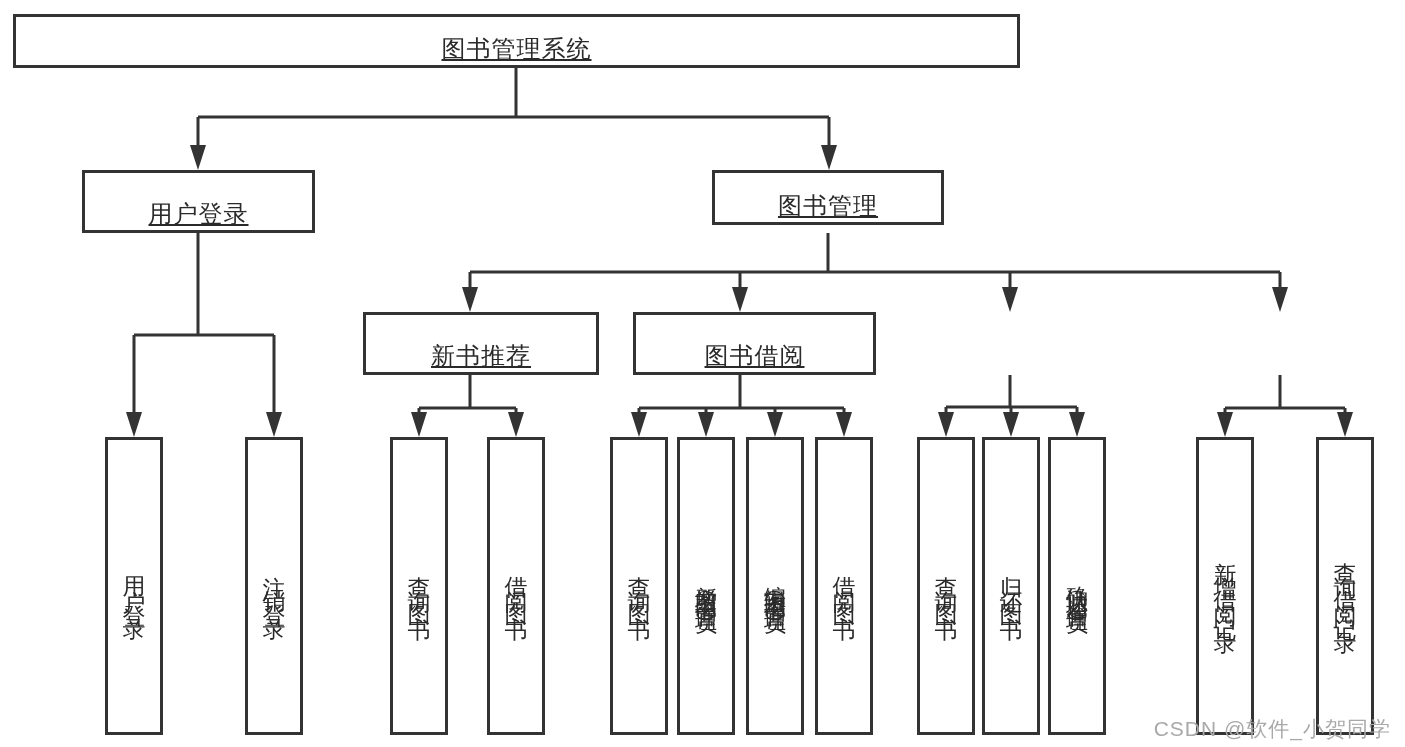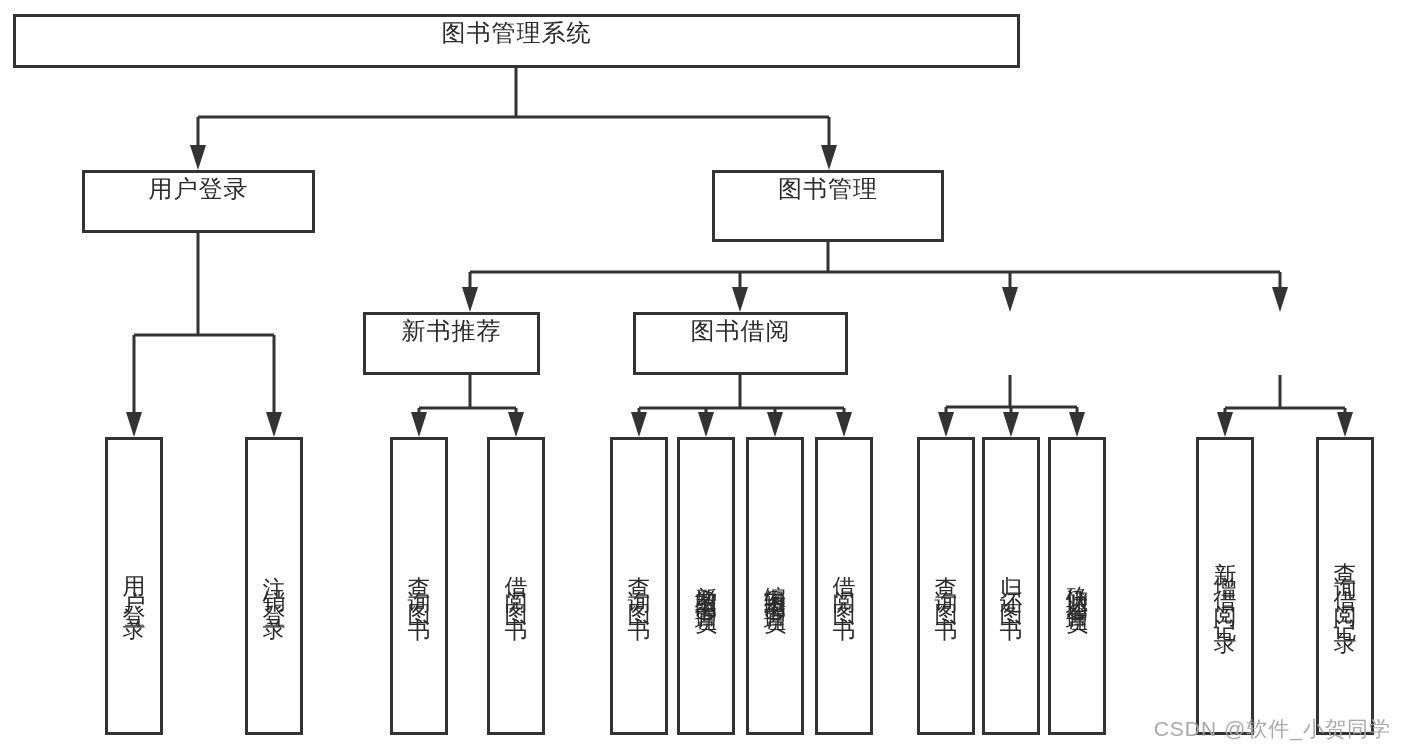--- a/index.html
+++ b/index.html
@@ -25,26 +25,27 @@
     position:absolute;
     left:0;top:0;
     width:1405px;height:747px;
   }
   .node{
     position:absolute;
     box-sizing:border-box;
     background:#ffffff;
     border:3px solid var(--border);
     display:flex;
-    align-items:flex-start;
+    align-items:flex-end;
     justify-content:center;
     color:var(--text);
     font-size:24px;
     letter-spacing:1px;
     white-space:nowrap;
+    text-decoration:underline;
   }
   .leaf{
     position:absolute;
     top:437px;
     height:298px;
     width:58px;
     box-sizing:border-box;
     background:#ffffff;
     border:3px solid var(--border);
     display:flex;
@@ -100,28 +101,28 @@
              M1217,412 L1233,412 L1225,437 Z  M1337,412 L1353,412 L1345,437 Z"></path>
   </svg>
 
   <div class="node" style="left:13px;top:14px;width:1007px;height:54px;">
     <span>图书管理系统</span>
   </div>
 
   <div class="node" style="left:82px;top:170px;width:233px;height:63px;">
     <span>用户登录</span>
   </div>
-  <div class="node" style="left:712px;top:170px;width:232px;height:72px;">
+  <div class="node" style="left:712px;top:170px;width:232px;height:55px;">
     <span>图书管理</span>
   </div>
 
-  <div class="node" style="left:363px;top:312px;width:177px;height:63px;">
+  <div class="node" style="left:363px;top:312px;width:236px;height:63px;">
     <span>新书推荐</span>
   </div>
-  <div class="node" style="left:633px;top:312px;width:215px;height:63px;">
+  <div class="node" style="left:633px;top:312px;width:243px;height:63px;">
     <span>图书借阅</span>
   </div>
 
   <div class="leaf" style="left:105px;">
     <span class="vtext">用户登录</span>
   </div>
   <div class="leaf" style="left:245px;">
     <span class="vtext">注销登录</span>
   </div>
 

